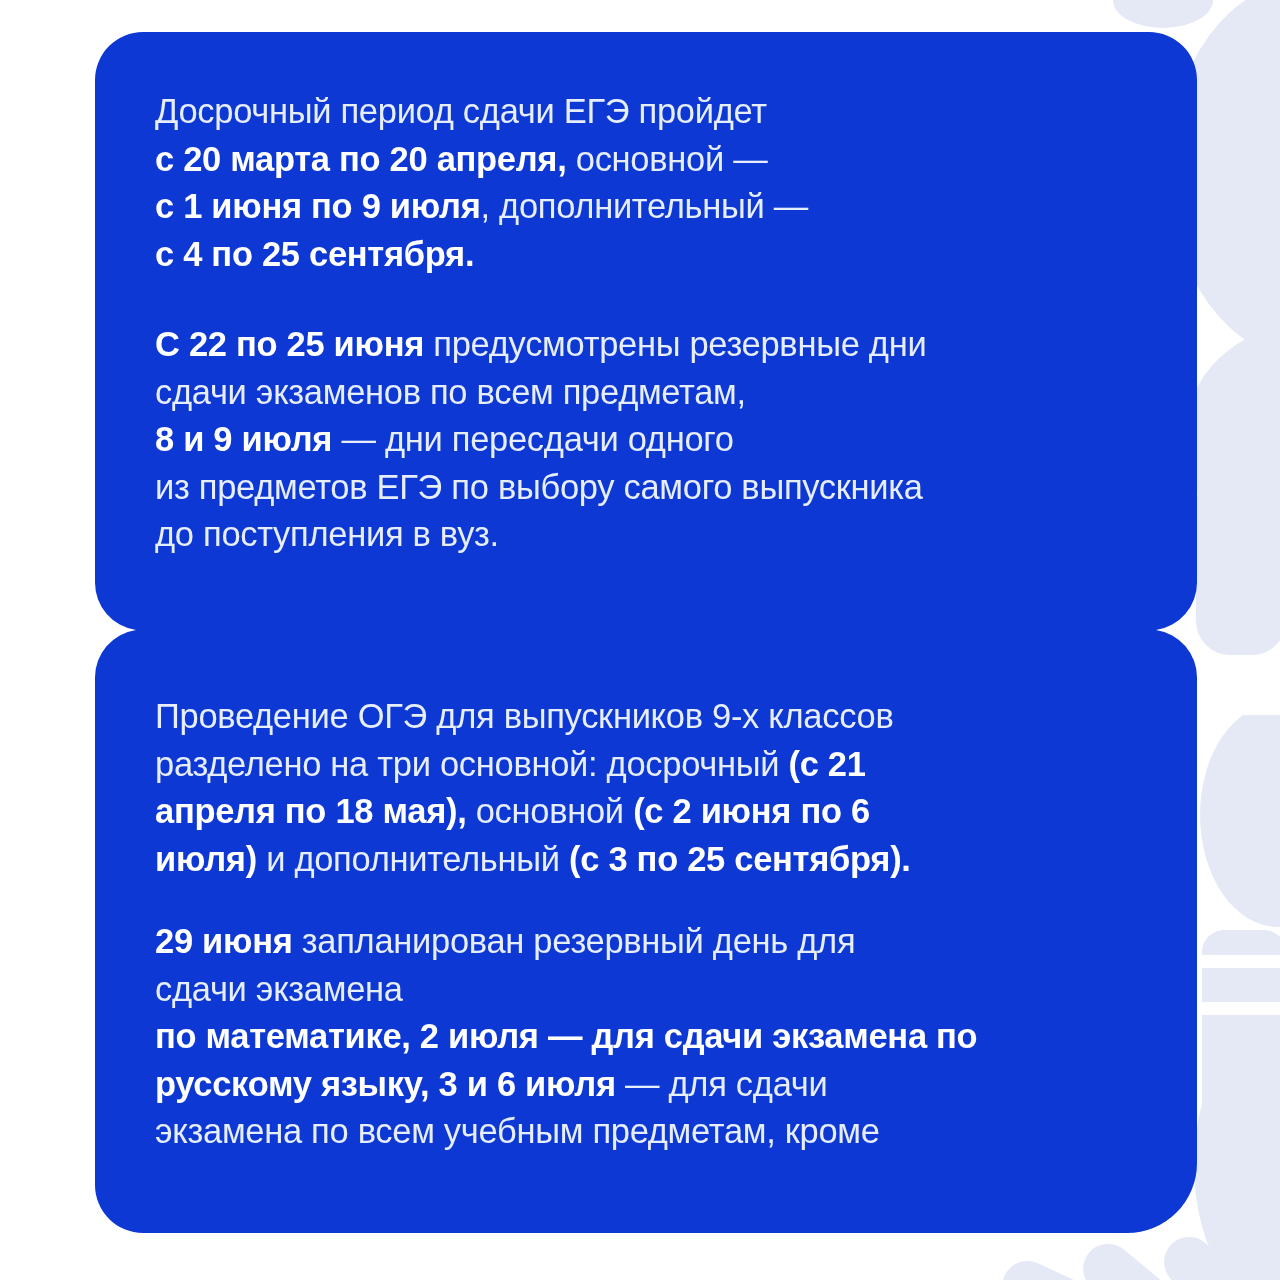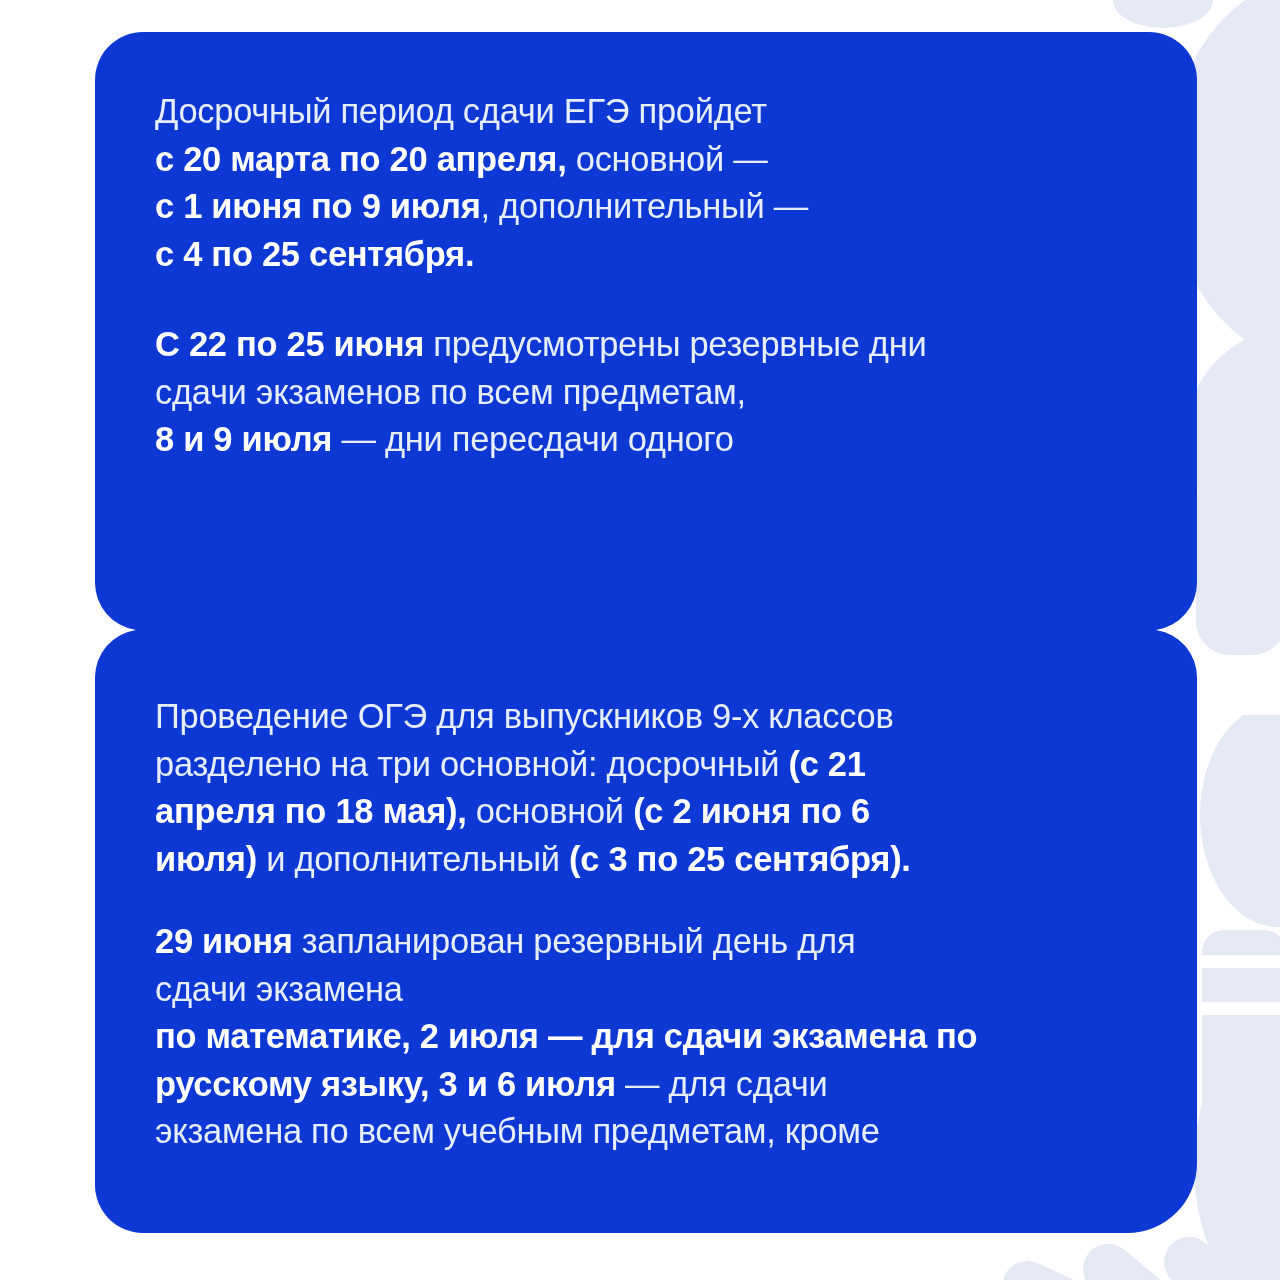--- a/index.html
+++ b/index.html
@@ -71,21 +71,21 @@
       L 95,678
       A 48,48 0 0 1 136,630
       A 48,48 0 0 1 95,582
       L 95,80
       A 48,48 0 0 1 143,32
       Z"></path>
   </svg>
 
   <div class="card-text top">
     <p class="para"><span>Досрочный период сдачи ЕГЭ пройдет</span><br><span class="b">с 20 марта по 20 апреля,</span><span> основной —</span><br><span class="b">с 1 июня по 9 июля</span><span>, дополнительный —</span><br><span class="b">с 4 по 25 сентября.</span></p>
-    <p class="para"><span class="b">С 22 по 25 июня</span><span> предусмотрены резервные дни</span><br><span>сдачи экзаменов по всем предметам,</span><br><span class="b">8 и 9 июля</span><span> — дни пересдачи одного</span><br><br></p>
+    <p class="para"><span class="b">С 22 по 25 июня</span><span> предусмотрены резервные дни</span><br><span>сдачи экзаменов по всем предметам,</span><br><span class="b">8 и 9 июля</span><span> — дни пересдачи одного</span><br><span>из предметов ЕГЭ по выбору самого выпускника</span><br><span>до поступления в вуз.</span></p>
   </div>
 
   <div class="card-text bottom">
     <p class="para"><span>Проведение ОГЭ для выпускников 9-х классов</span><br><span>разделено на три основной: досрочный </span><span class="b">(с 21</span><br><span class="b">апреля по 18 мая),</span><span> основной </span><span class="b">(с 2 июня по 6</span><br><span class="b">июля)</span><span> и дополнительный </span><span class="b">(с 3 по 25 сентября).</span></p>
     <p class="para"><span class="b">29 июня</span><span> запланирован резервный день для</span><br><span>сдачи экзамена</span><br><span class="b">по математике, 2 июля — для сдачи экзамена по</span><br><span class="b">русскому языку, 3 и 6 июля</span><span> — для сдачи</span><br><span>экзамена по всем учебным предметам, кроме</span><br></p>
   </div>
 
 </div>
 
 </body></html>

